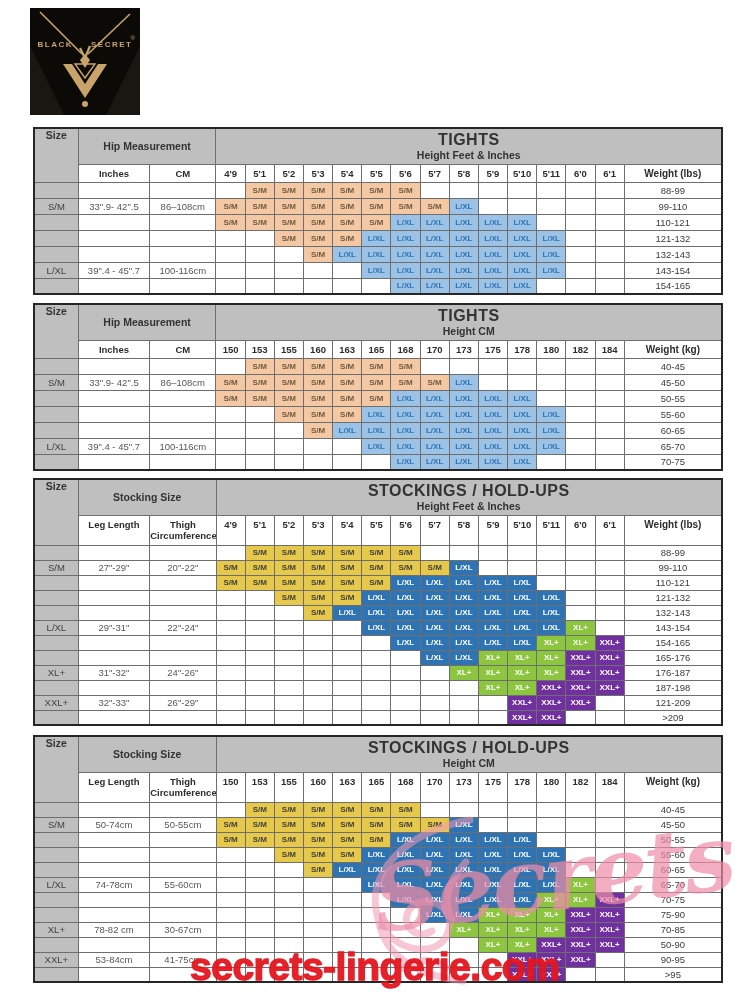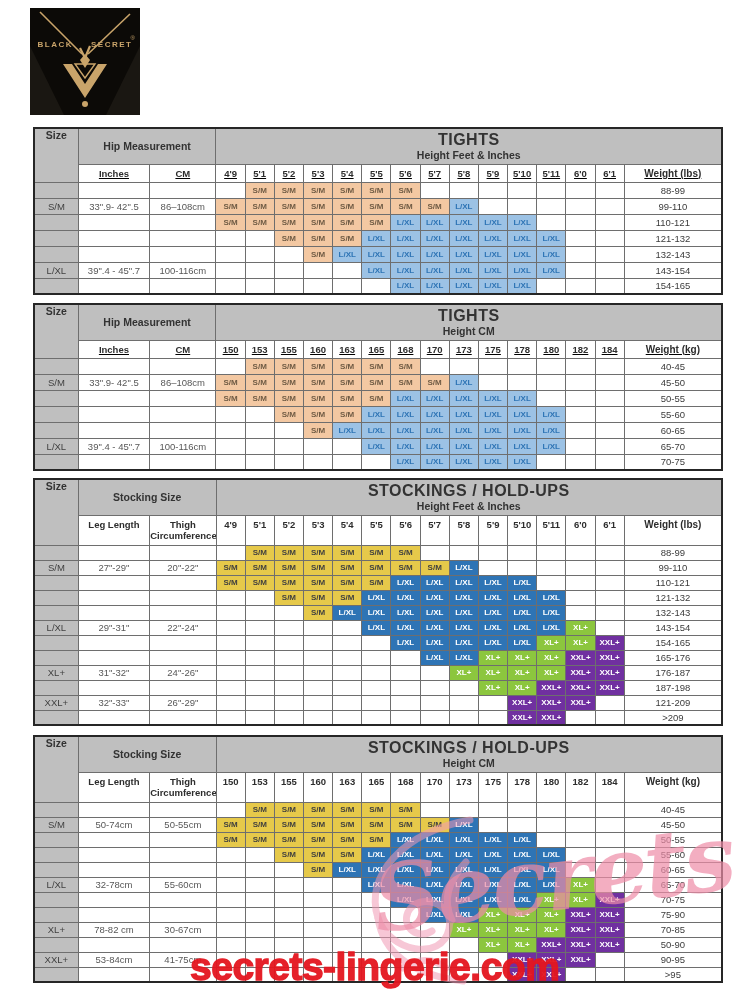--- a/index.html
+++ b/index.html
@@ -12,21 +12,21 @@
   .logo svg{position:absolute;left:0;top:0;}
   .logo-row{position:absolute;top:32px;left:0;width:100%;display:flex;justify-content:center;gap:18px;
     color:#c9a46a;font-size:8px;font-weight:bold;letter-spacing:1.5px;}
   .logo-reg{position:absolute;right:5px;top:27px;color:#c9a46a;font-size:6px;letter-spacing:0;}
   
   .tbl-wrap{position:absolute;left:33px;z-index:1;}
   #t0{top:127px}#t1{top:303px}#t2{top:478px}#t3{top:735px}
   table.sz{border-collapse:collapse;table-layout:fixed;width:690px;border:2px solid #262626;}
   .sz th,.sz td{border:1px solid #6e6e6e;padding:0;overflow:hidden;white-space:nowrap;}
   .sz tr.r1{height:36px;}
-  .tights tr.r2{height:18px;text-decoration:underline;}
+  .tights tr.r2{height:18px;}
   .stck  tr.r2{height:30px;}
   .tights tr.d{height:16px;}
   .stck  tr.d{height:15px;}
   .h-size{background:#bfbfbf;vertical-align:top;text-align:center;font-size:10.5px;font-weight:bold;
     color:#333;padding-top:5px;border-right:3px solid #cfe2f2;}
   .h-group{background:#bfbfbf;font-weight:bold;font-size:10.5px;color:#333;text-align:center;
     vertical-align:middle;border-bottom:2px solid #2b2b2b;}
   .h-banner{background:#bfbfbf;text-align:center;vertical-align:middle;border-bottom:2px solid #2b2b2b;}
   .bt{font-size:16px;font-weight:bold;color:#333;line-height:18px;letter-spacing:.5px;}
   .bs{font-size:10.5px;font-weight:bold;color:#333;line-height:12px;}
@@ -895,21 +895,21 @@
           <td class="chip" style="background:#2e74b5;color:#ffffff">L/XL</td>
           <td class="chip" style="background:#2e74b5;color:#ffffff">L/XL</td>
           <td class="chip" style="background:#2e74b5;color:#ffffff">L/XL</td>
           <td class="chip" style="background:#2e74b5;color:#ffffff">L/XL</td>
           <td class="empty"></td>
           <td class="empty"></td>
           <td class="d-wt">60-65</td>
         </tr>
         <tr class="d">
           <td class="d-size">L/XL</td>
-          <td class="d-m">32-78cm</td>
+          <td class="d-m">74-78cm</td>
           <td class="d-m">55-60cm</td>
           <td class="empty"></td>
           <td class="empty"></td>
           <td class="empty"></td>
           <td class="empty"></td>
           <td class="empty"></td>
           <td class="chip" style="background:#2e74b5;color:#ffffff">L/XL</td>
           <td class="chip" style="background:#2e74b5;color:#ffffff">L/XL</td>
           <td class="chip" style="background:#2e74b5;color:#ffffff">L/XL</td>
           <td class="chip" style="background:#2e74b5;color:#ffffff">L/XL</td>

